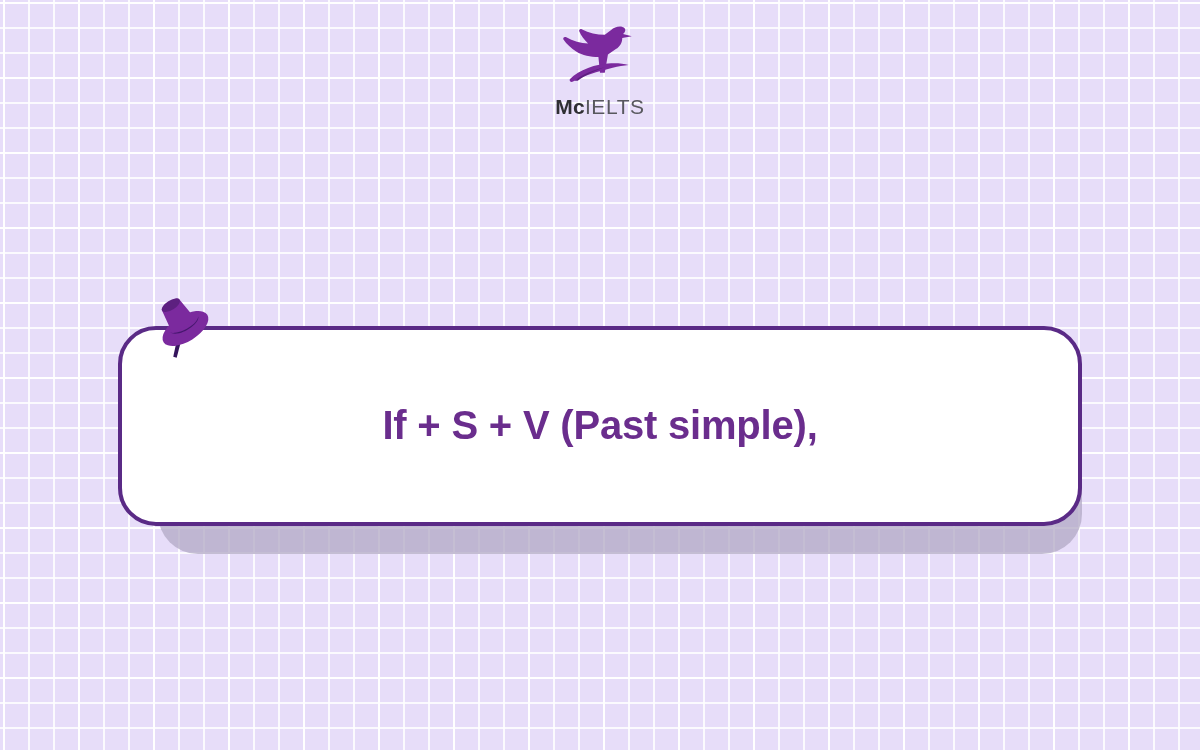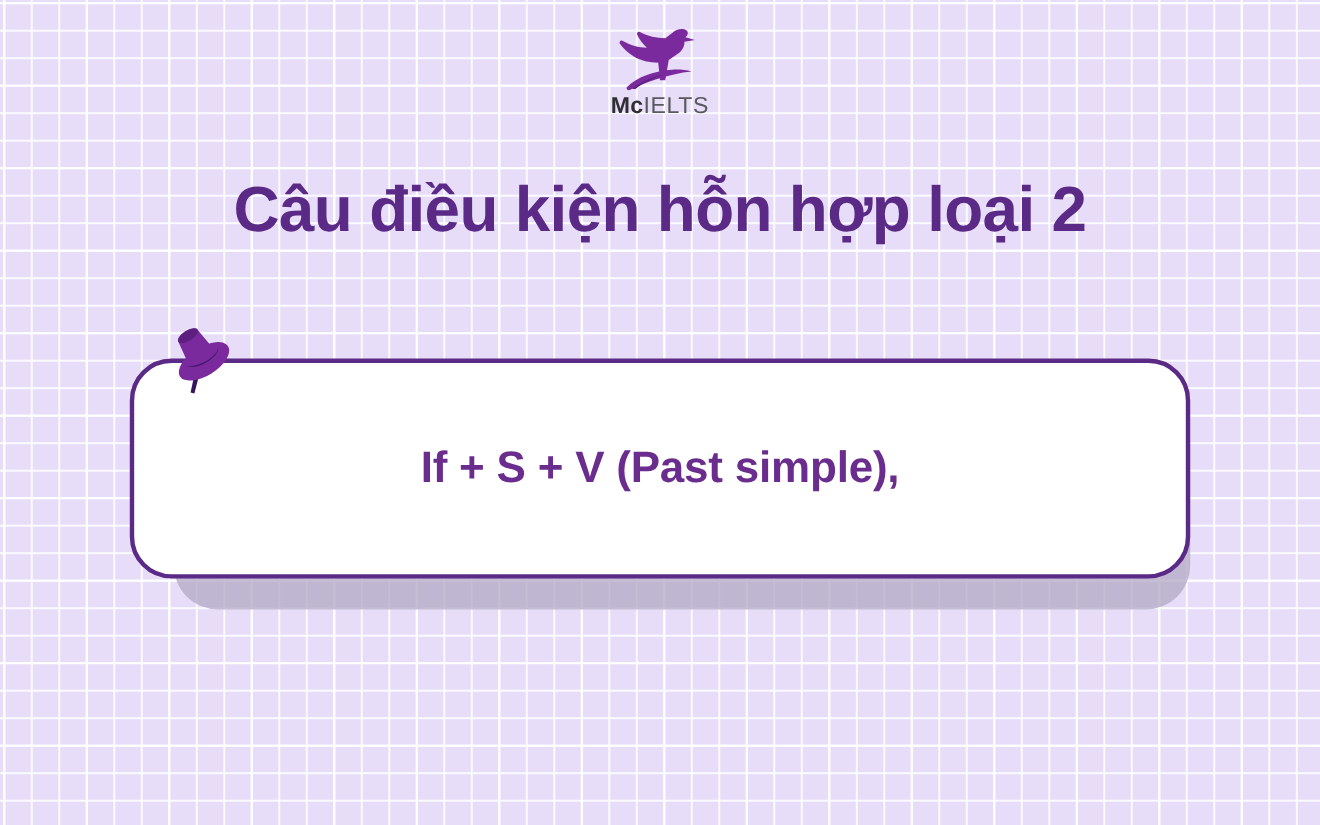--- a/index.html
+++ b/index.html
@@ -50,21 +50,21 @@
     display: flex;
     flex-direction: column;
     align-items: center;
   }
   .brand-mark {
     width: 96px;
     height: 62px;
     display: block;
   }
   .brand-text {
-    margin-top: 2px;
+    margin-top: 12px;
     font-size: 21px;
     letter-spacing: 0.2px;
     line-height: 1;
     white-space: nowrap;
   }
   .brand-mc {
     font-weight: 700;
     color: #2f2f33;
   }
   .brand-ielts {
@@ -170,21 +170,20 @@
       <path d="M22 72 C34 60 54 53 74 52 C82 51.6 90 52.4 96 54
                C90 54.6 83 55.6 76 57.4 C57 62 38 68 26 75
                C24 76.2 21 74.6 22 72 Z" fill="#7b2a9e"></path>
       <path d="M28 74 C38 66 52 60 66 57 C54 61 41 67 32 74 Z" fill="#5d2080"></path>
     </svg>
     <div class="brand-text">
       <span class="brand-mc">Mc</span><span class="brand-ielts">IELTS</span>
     </div>
   </div>
 
-  <h1 class="page-title">Câu điều kiện hỗn hợp loại 2</h1>
 
   <div class="card-area">
     <div class="card-shadow"></div>
 
     <div class="card">
       <div class="formula-line">If + S + V (Past simple),</div>
     </div>
 
     <svg class="pushpin" viewBox="0 0 100 100">
 

